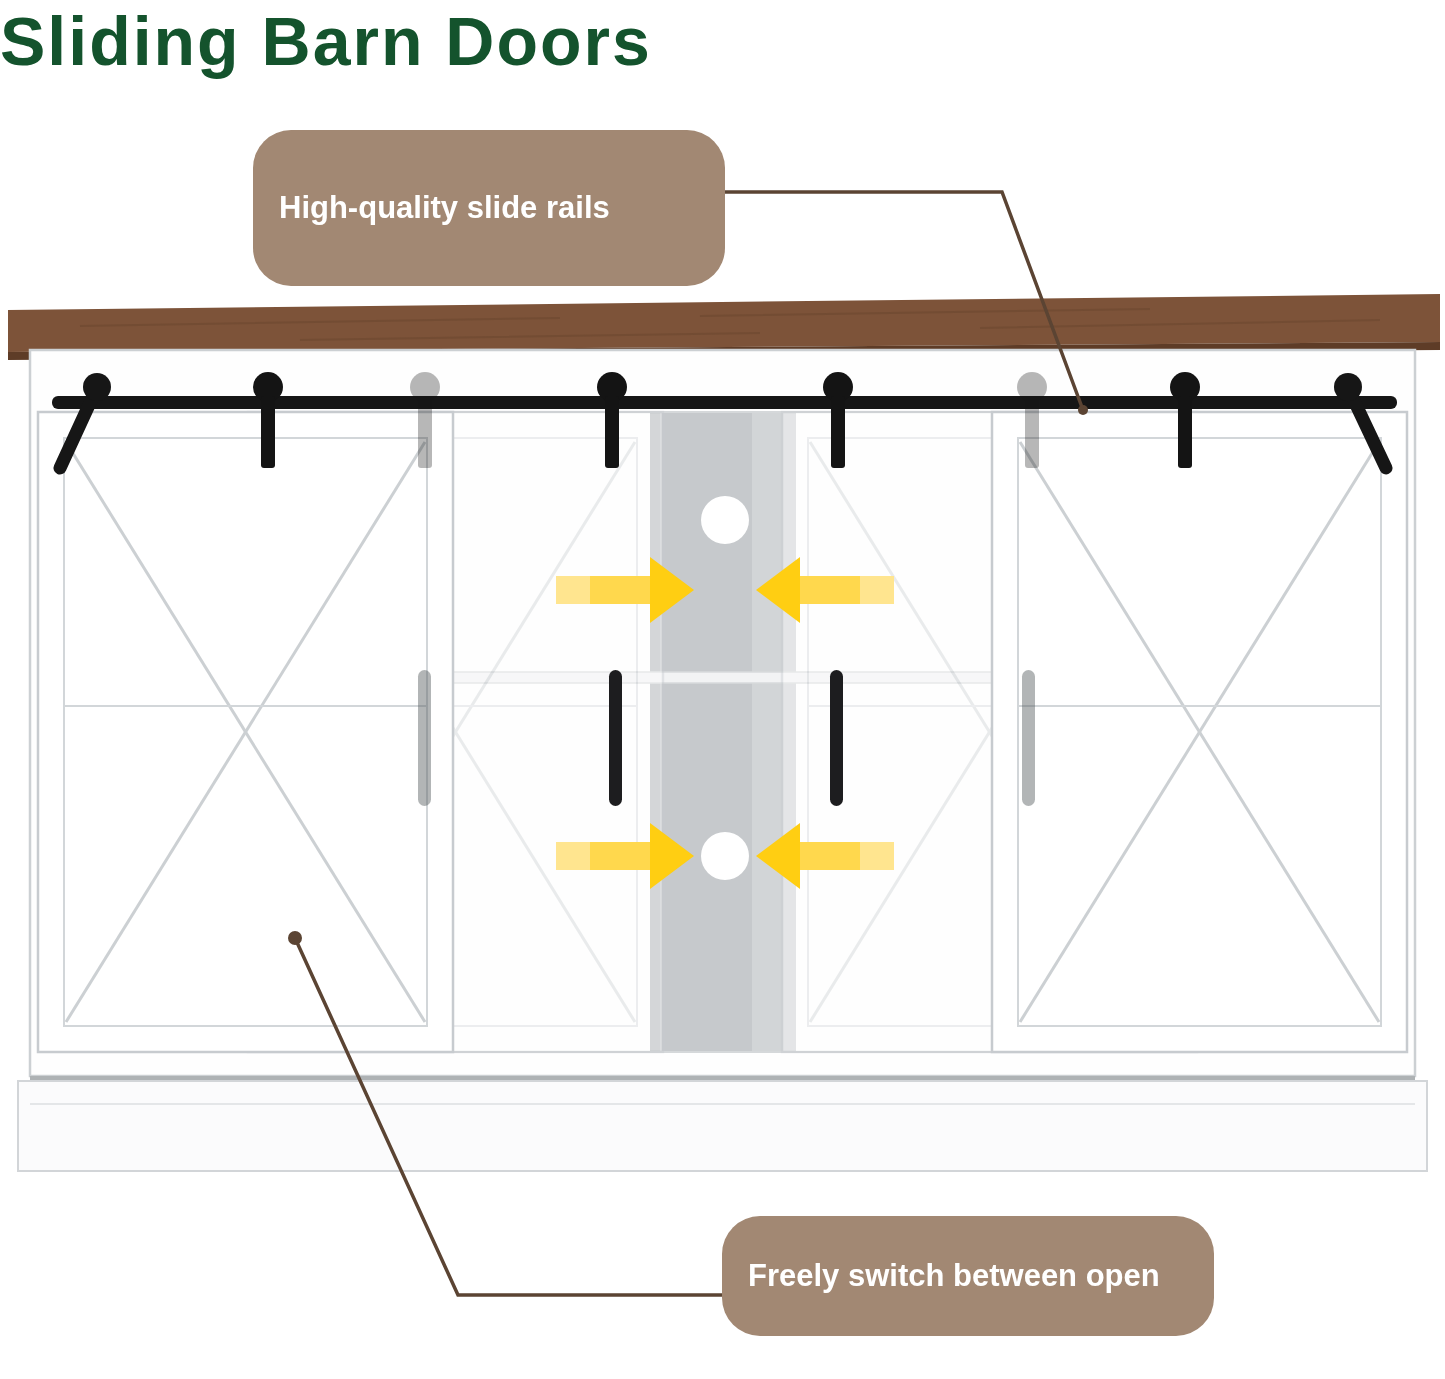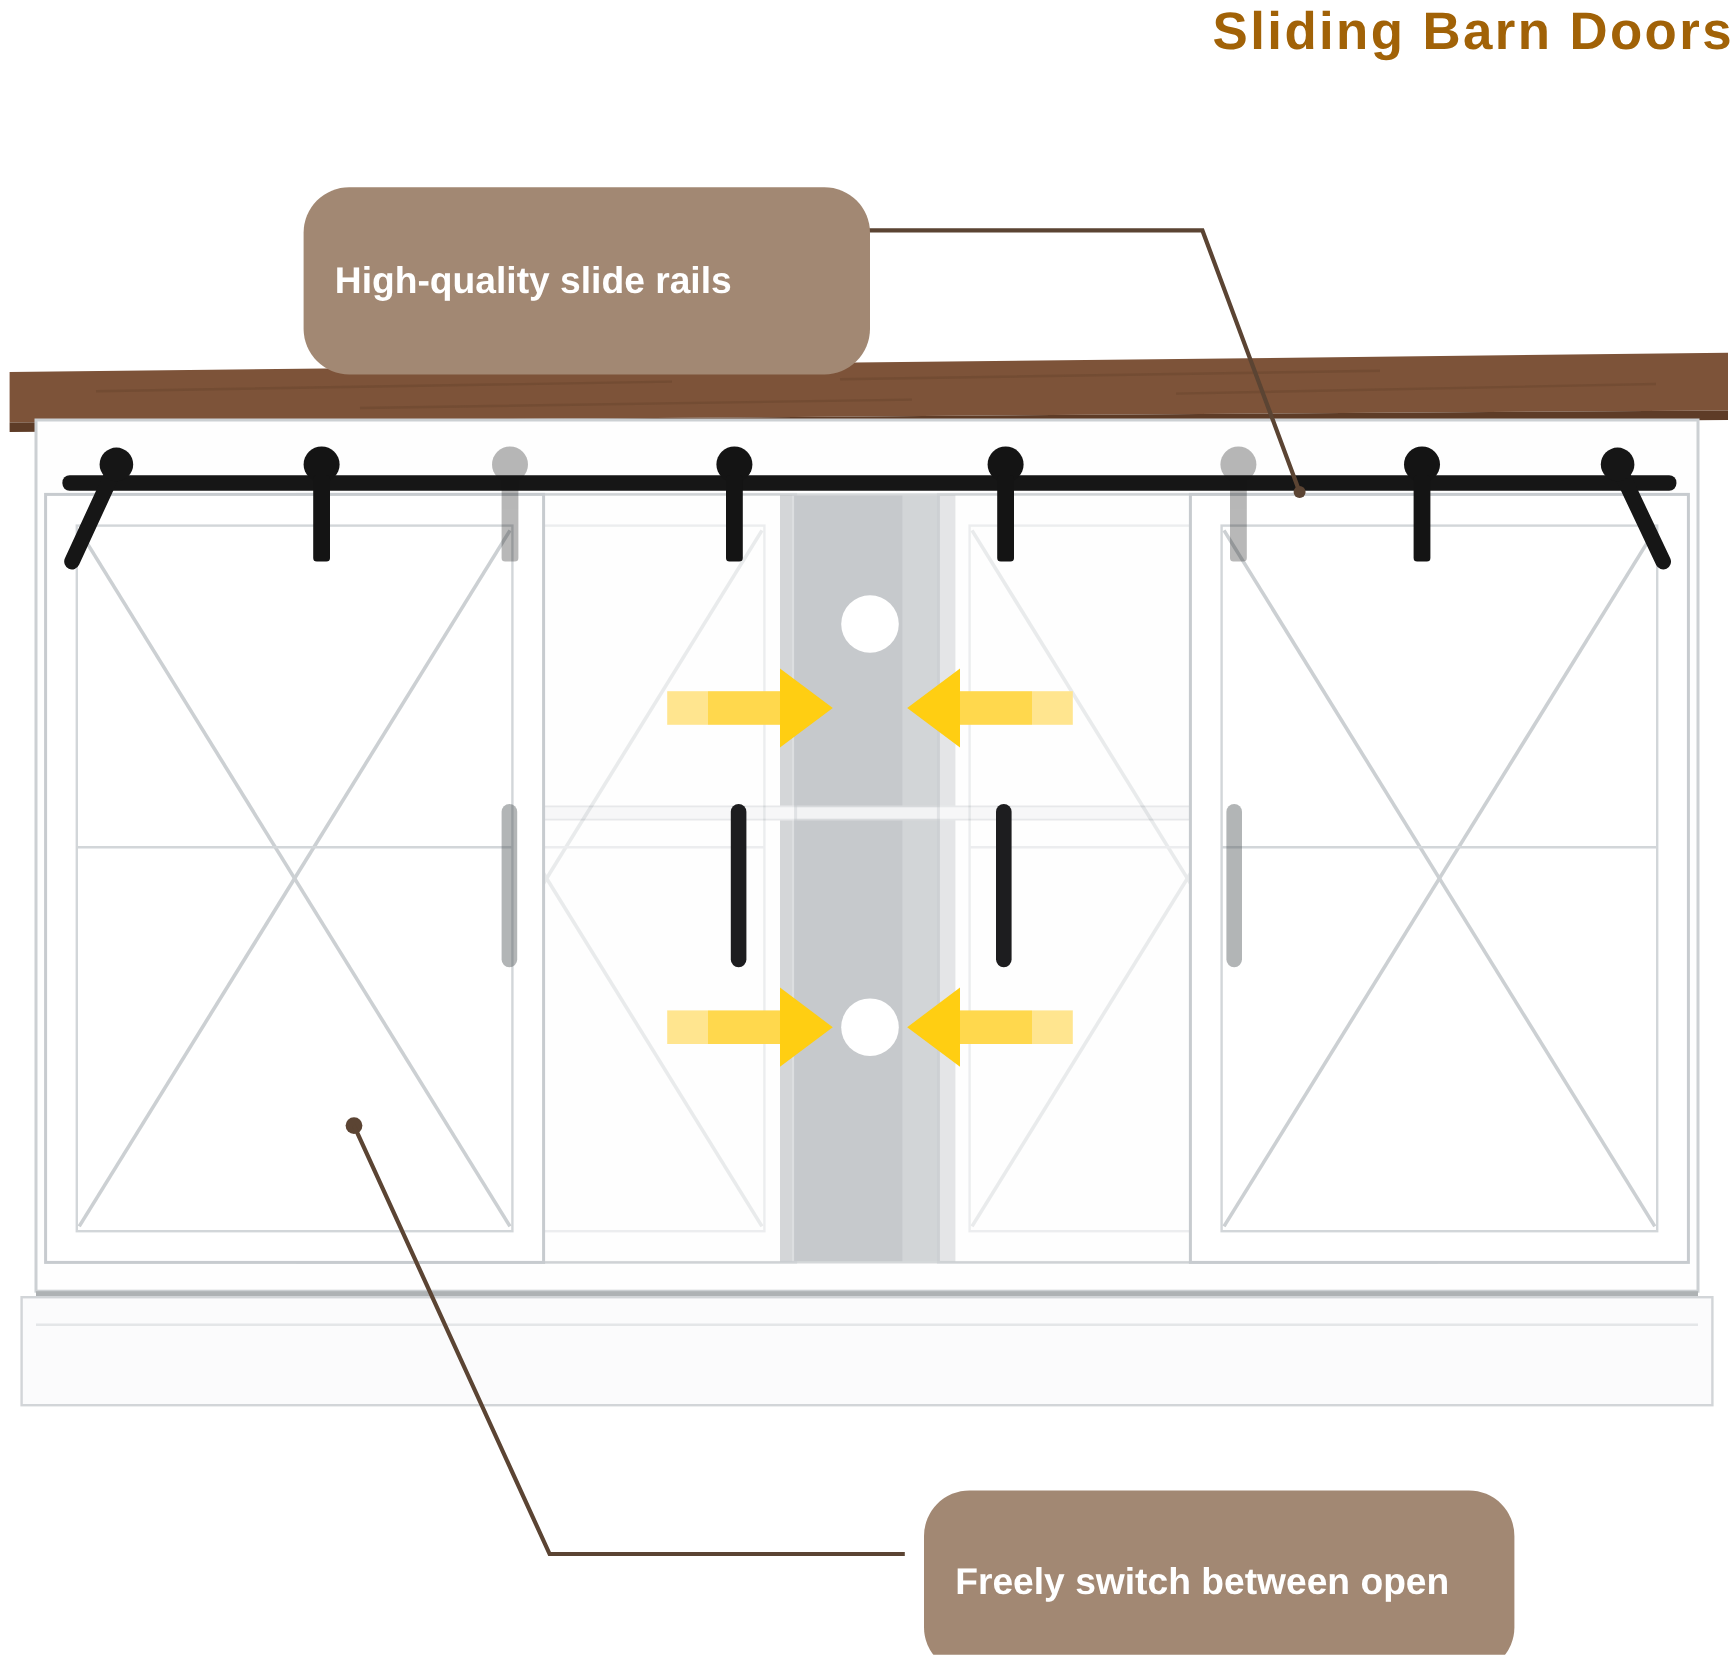--- a/index.html
+++ b/index.html
@@ -1,27 +1,27 @@
 <!DOCTYPE html>
 <html><head>
 <meta charset="utf-8">
 <style>
   html,body{margin:0;padding:0;background:#ffffff;}
   body{width:1445px;height:1379px;position:relative;overflow:hidden;
        font-family:"Liberation Sans", sans-serif;}
-  .title{position:absolute;top:2px;left:0;right:0;margin:0;text-align:right;
-         font-size:44px;font-weight:800;letter-spacing:2px;color:#a16207;}
+  .title{position:absolute;top:2px;left:0;right:0;margin:0;text-align:left;
+         font-size:68px;font-weight:800;letter-spacing:2px;color:#14532d;}
   .scene{position:absolute;left:0;top:0;width:1445px;height:1379px;}
   .callout{position:absolute;background:#a28873;border-radius:38px;color:#ffffff;
            font-weight:bold;font-size:31px;line-height:1.45;display:flex;
            flex-direction:column;justify-content:center;padding:0 26px;
-           box-sizing:border-box;margin-top:26px;}
+           box-sizing:border-box;}
   .callout div{white-space:nowrap;}
   .callout-top{left:253px;top:130px;width:472px;height:156px;}
-  .callout-bottom{left:770px;top:1216px;width:492px;height:152px;}
+  .callout-bottom{left:722px;top:1216px;width:492px;height:120px;}
 </style>
 </head>
 <body>
 
 <svg class="scene" viewBox="0 0 1445 1379" xmlns="http://www.w3.org/2000/svg">
 
   <g>
     <polygon points="8,310 1440,294 1440,342 8,352" fill="#7d5339"></polygon>
     <polygon points="8,352 1440,342 1440,350 8,360" fill="#5e3c27"></polygon>
     <path d="M80 326 L560 318 M700 316 L1150 309 M300 340 L760 333 M980 328 L1380 320" stroke="#6a452e" stroke-width="2" opacity="0.5" fill="none"></path>

